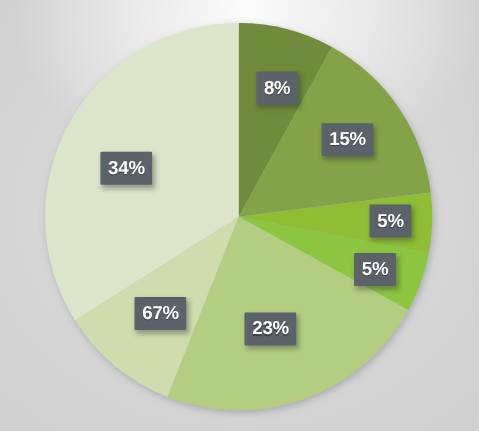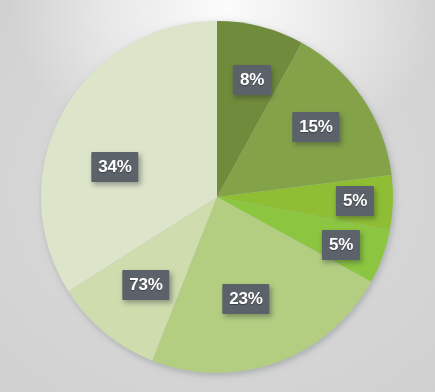--- a/index.html
+++ b/index.html
@@ -66,17 +66,17 @@
         <path d="M 217 197 L 68.40 291.31 A 176 176 0 0 1 217.00 21.00 Z" fill="#dce4ca"></path>
       </g>
   </svg>
 
   <div id="label-layer">
       <div class="data-label" style="left: 252px; top: 80px;">8%</div>
       <div class="data-label" style="left: 316px; top: 127px;">15%</div>
       <div class="data-label" style="left: 355px; top: 201px;">5%</div>
       <div class="data-label" style="left: 341px; top: 245px;">5%</div>
       <div class="data-label" style="left: 246px; top: 299px; text-align: right;">23%</div>
-      <div class="data-label" style="left: 146px; top: 285px;">73%</div>
-      <div class="data-label" style="left: 115px; top: 167px;">34%</div>
+      <div class="data-label" style="left: 146px; top: 285px;">67%</div>
+      <div class="data-label" style="left: 115px; top: 153px;">34%</div>
     </div>
 
 </div>
 
 </body></html>

